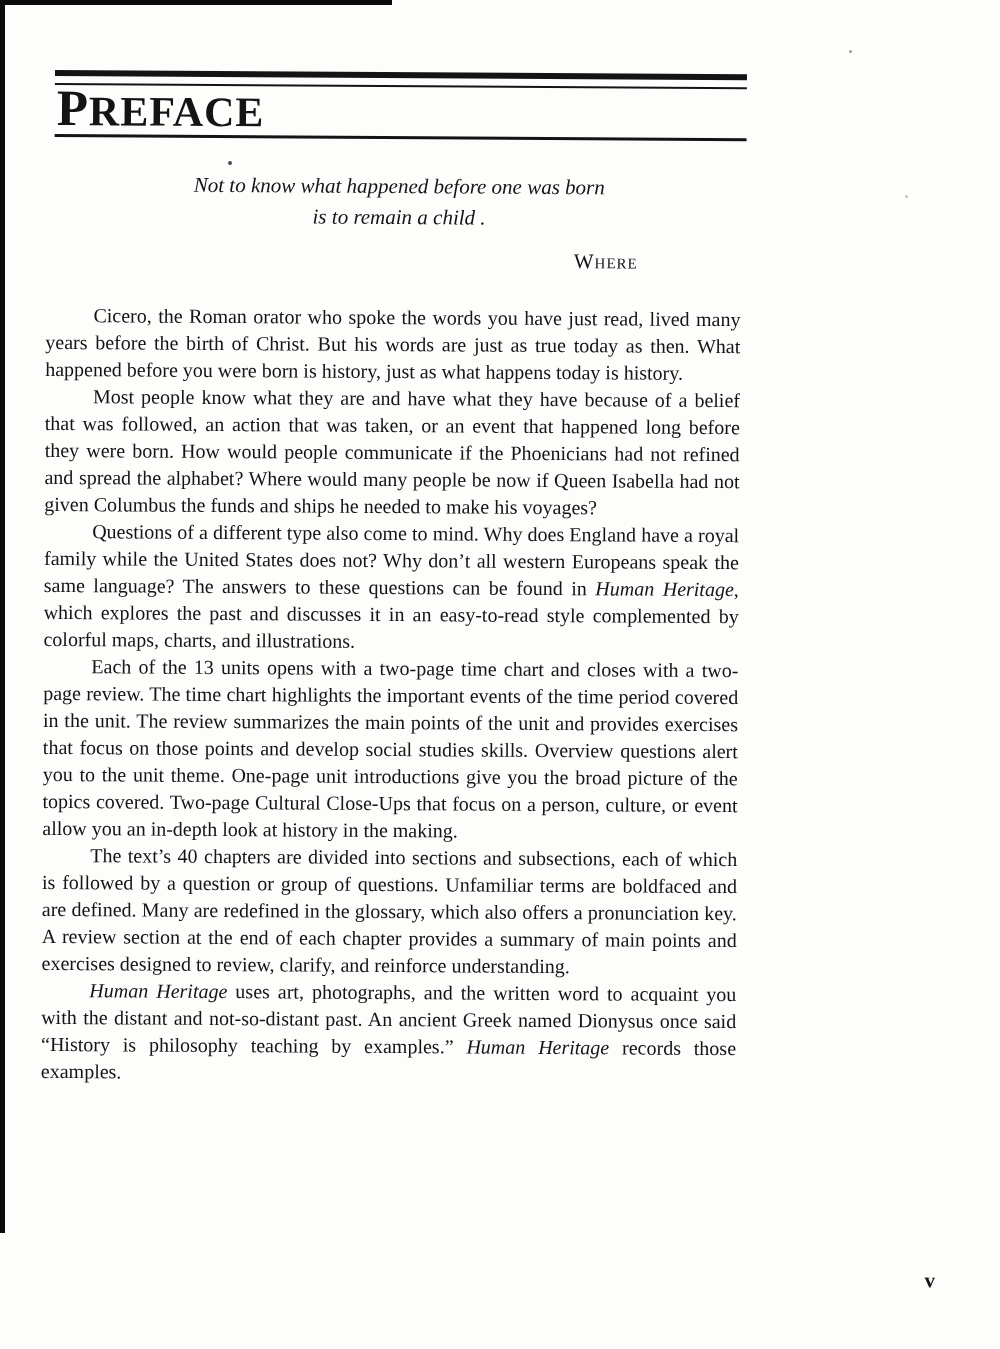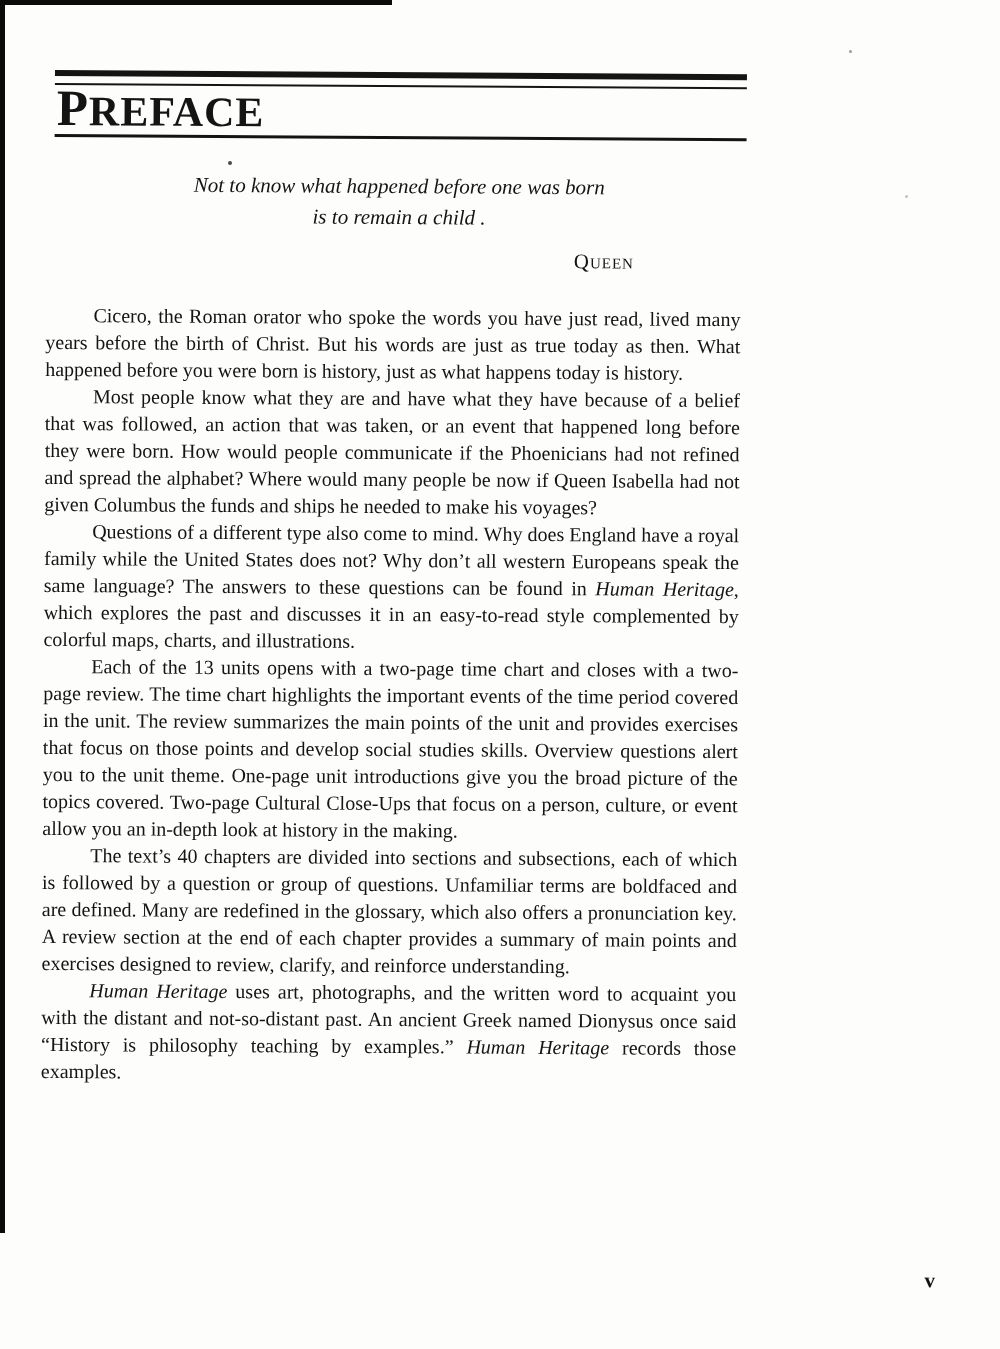--- a/index.html
+++ b/index.html
@@ -130,21 +130,21 @@
     <header class="masthead">
       <div class="rule-thick"></div>
       <div class="rule-thin"></div>
       <h1 class="title">PREFACE</h1>
       <div class="rule-under"></div>
     </header>
 
     <section class="epigraph">
       <p class="quote-line">Not to know what happened before one was born</p>
       <p class="quote-line">is to remain a child .</p>
-      <p class="attribution">Queen</p>
+      <p class="attribution">Where</p>
     </section>
 
     <section class="body-text" id="body-text">
         <p><span>Cicero, the Roman orator who spoke the words you have just read, lived many years before the birth of Christ. But his words are just as true today as then. What happened before you were born is history, just as what happens today is history.</span></p>
         <p><span>Most people know what they are and have what they have because of a belief that was followed, an action that was taken, or an event that happened long before they were born. How would people communicate if the Phoenicians had not refined and spread the alphabet? Where would many people be now if Queen Isabella had not given Columbus the funds and ships he needed to make his voyages?</span></p>
         <p><span>Questions of a different type also come to mind. Why does England have a royal family while the United States does not? Why don’t all western Europeans speak the same language? The answers to these questions can be found in </span><i>Human Heritage</i><span>, which explores the past and discusses it in an easy-to-read style complemented by colorful maps, charts, and illustrations.</span></p>
         <p><span>Each of the 13 units opens with a two-page time chart and closes with a two-page review. The time chart highlights the important events of the time period covered in the unit. The review summarizes the main points of the unit and provides exercises that focus on those points and develop social studies skills. Overview questions alert you to the unit theme. One-page unit introductions give you the broad picture of the topics covered. Two-page Cultural Close-Ups that focus on a person, culture, or event allow you an in-depth look at history in the making.</span></p>
         <p><span>The text’s 40 chapters are divided into sections and subsections, each of which is followed by a question or group of questions. Unfamiliar terms are boldfaced and are defined. Many are redefined in the glossary, which also offers a pronunciation key. A review section at the end of each chapter provides a summary of main points and exercises designed to review, clarify, and reinforce understanding.</span></p>
         <p><i>Human Heritage</i><span> uses art, photographs, and the written word to acquaint you with the distant and not-so-distant past. An ancient Greek named Dionysus once said “History is philosophy teaching by examples.” </span><i>Human Heritage</i><span> records those examples.</span></p>
       </section>

